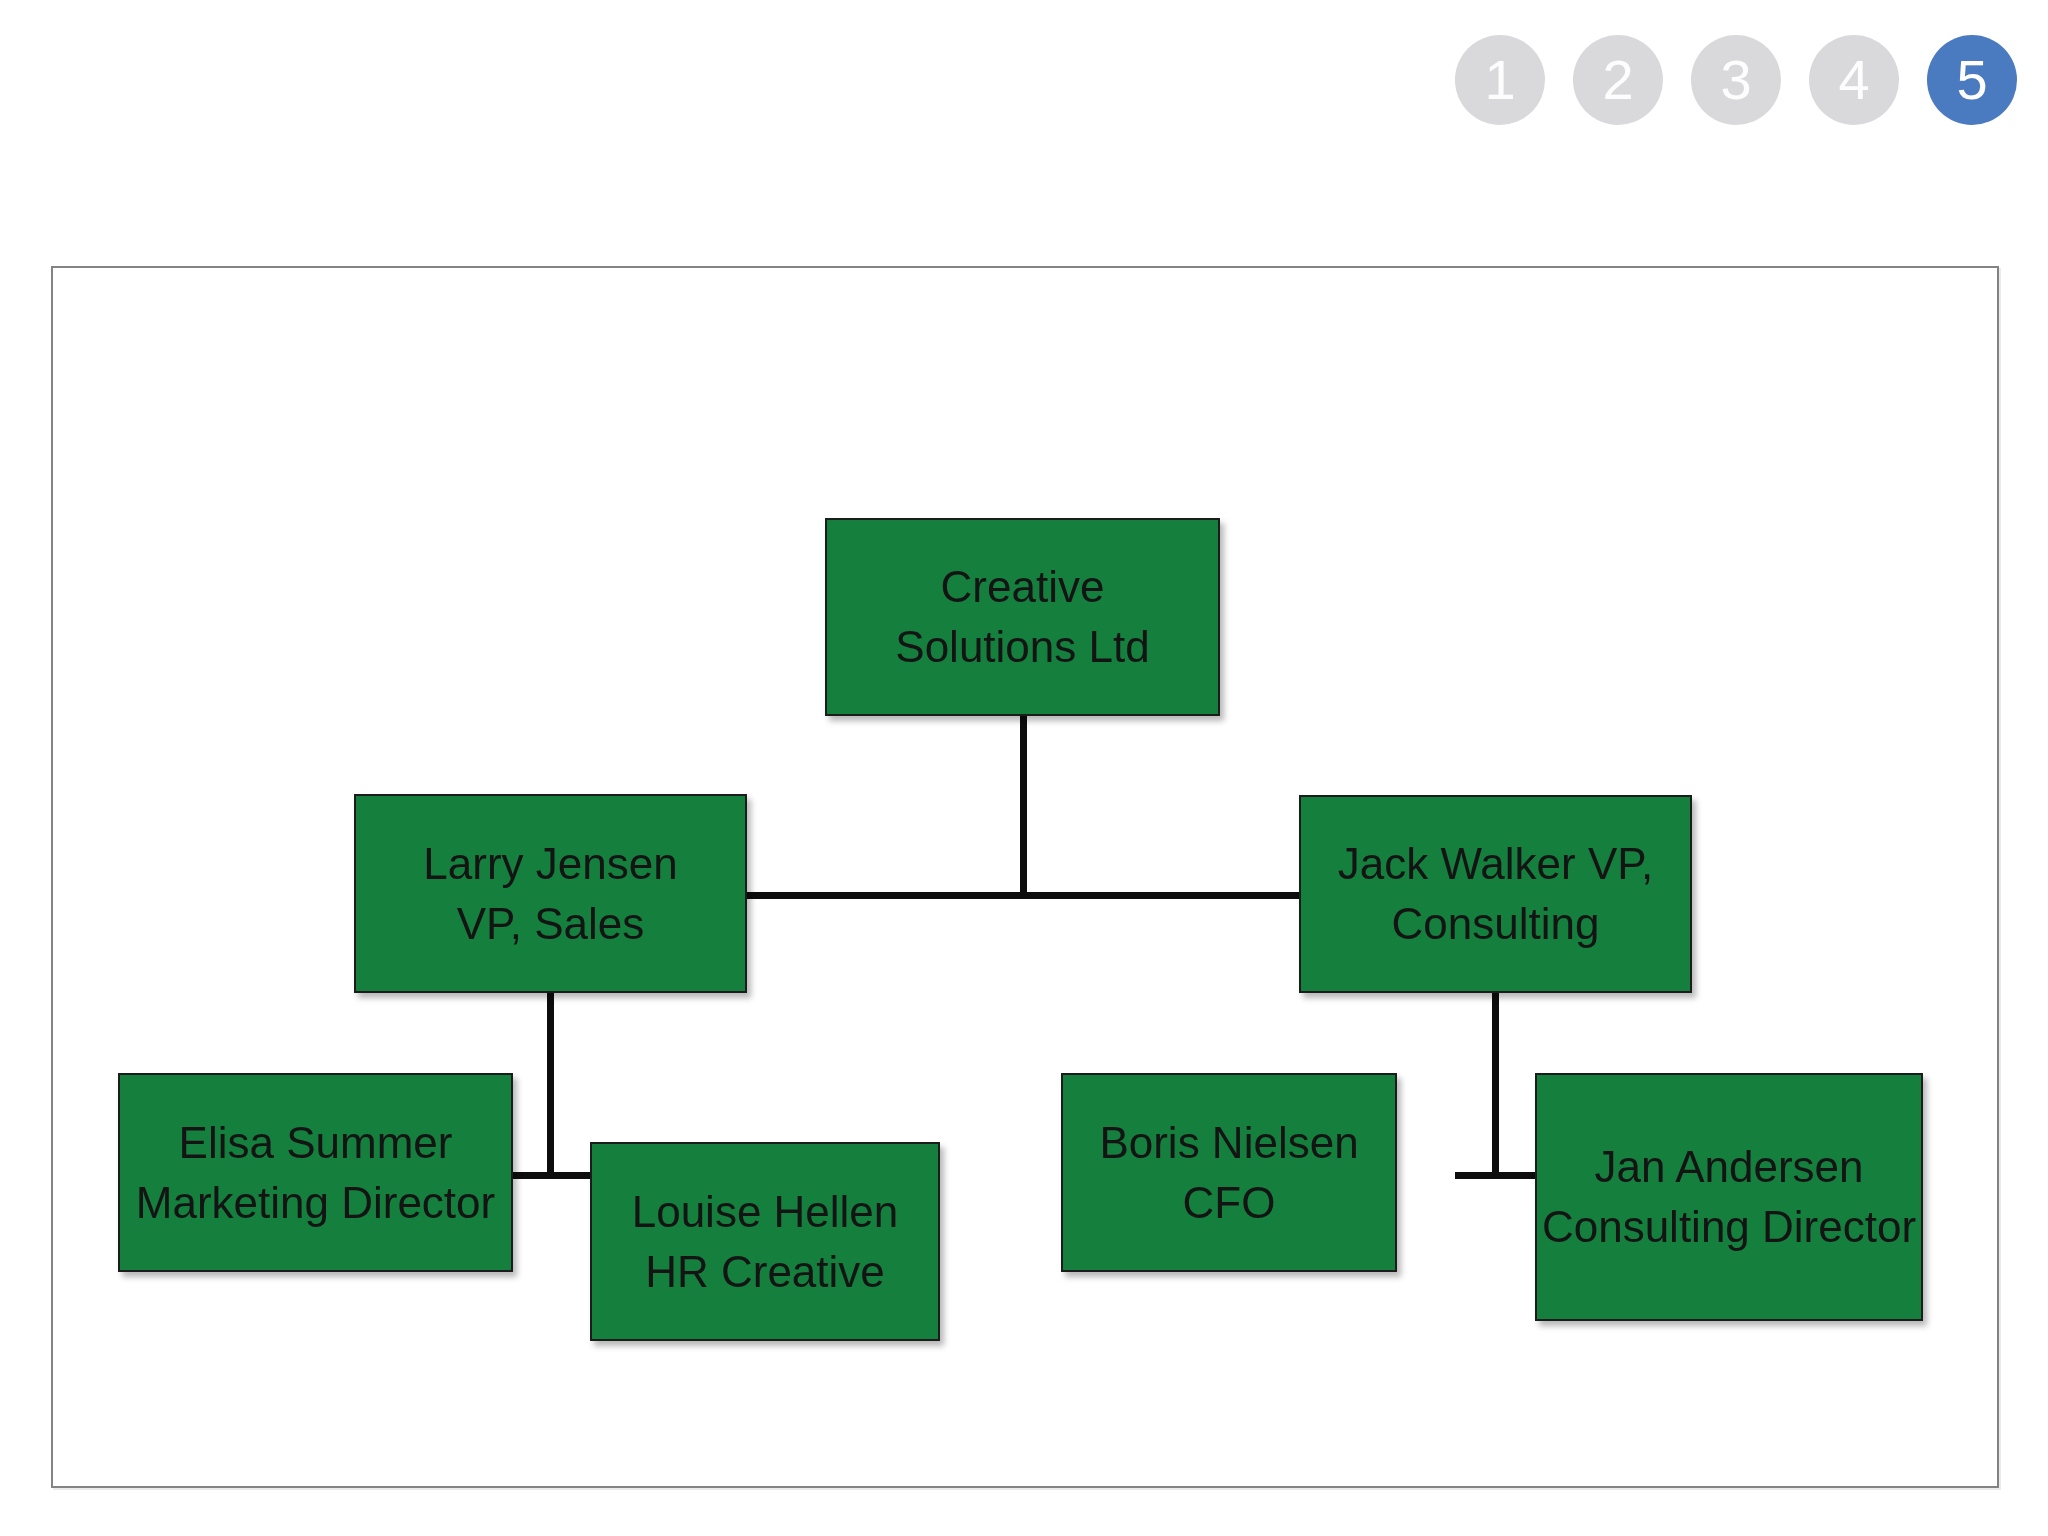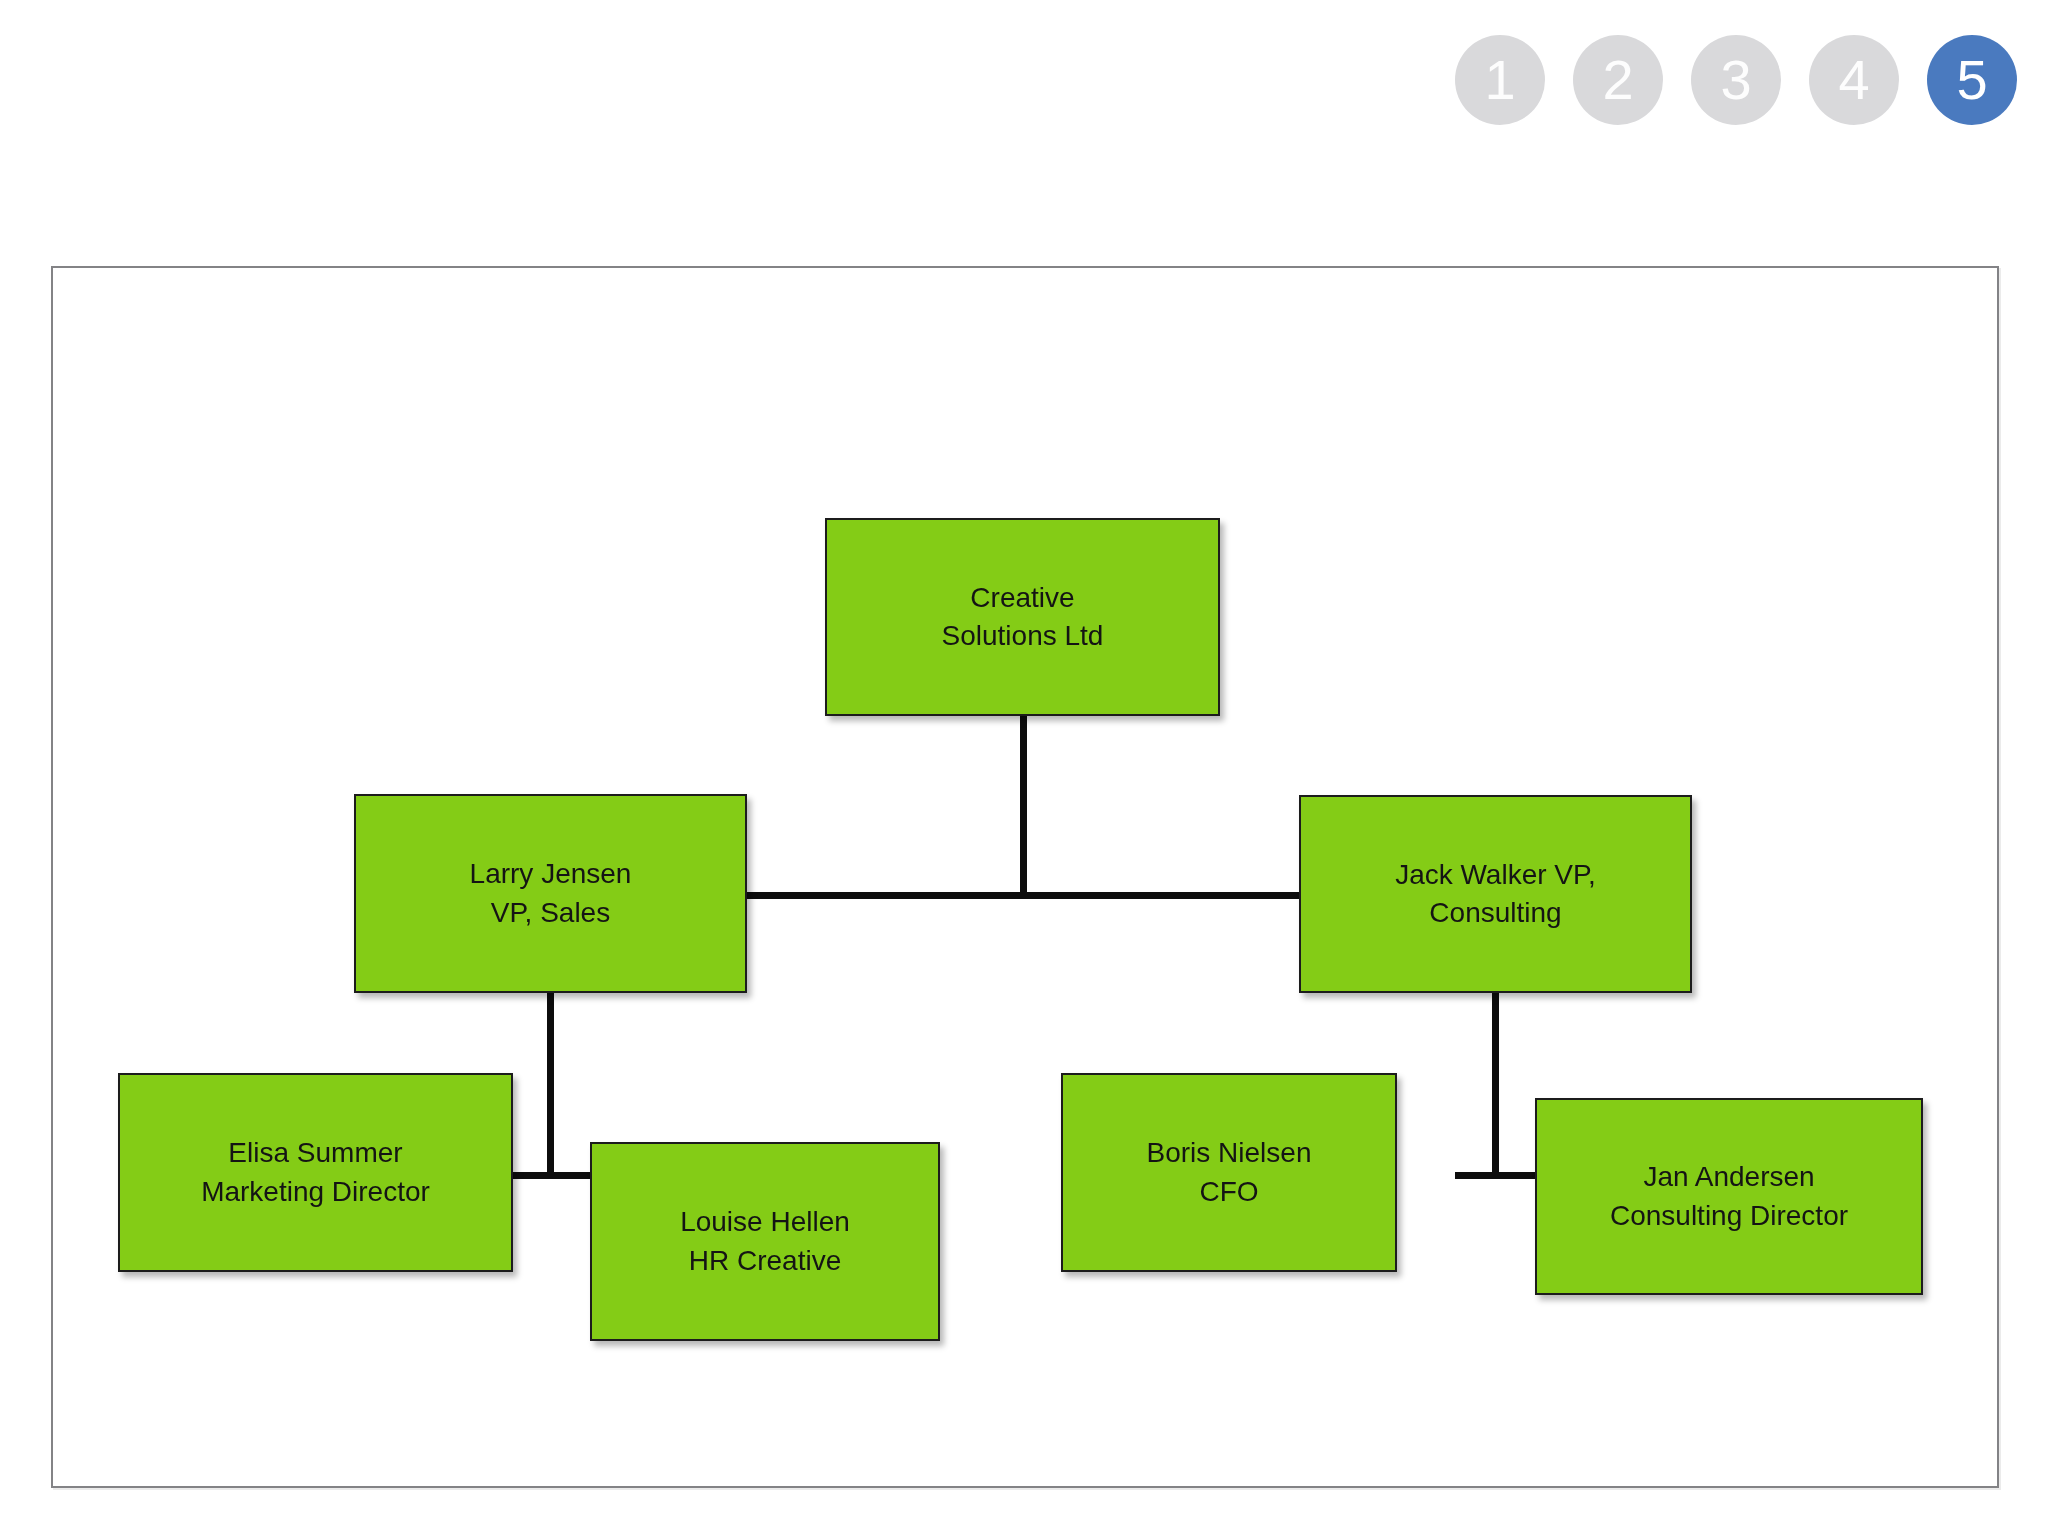--- a/index.html
+++ b/index.html
@@ -55,38 +55,38 @@
     left: 51px; top: 266px;
     width: 1944px; height: 1218px;
     background: #ffffff;
     border: 2px solid #838386;
     box-shadow: 2px 2px 0 rgba(0,0,0,0.08);
   }
 
   
   .org-node {
     position: absolute;
-    background: #84cc16;
+    background: #15803d;
     border: 2px solid #1c1c1c;
     box-shadow: 4px 5px 6px rgba(0,0,0,0.28);
     display: flex; flex-direction: column;
     align-items: center; justify-content: center;
     text-align: center;
-    font-size: 28px;
+    font-size: 44px;
     line-height: 1.36;
     color: #141414;
     box-sizing: border-box;
   }
   .node-root        { left: 825px;  top: 518px;  width: 395px; height: 198px; }
   .node-vp-sales    { left: 354px;  top: 794px;  width: 393px; height: 199px; }
   .node-vp-consult  { left: 1299px; top: 795px;  width: 393px; height: 198px; }
   .node-marketing   { left: 118px;  top: 1073px; width: 395px; height: 199px; }
   .node-hr          { left: 590px;  top: 1114px; width: 350px; height: 199px; margin-top: 28px; }
   .node-cfo         { left: 1061px; top: 1073px; width: 336px; height: 199px; }
-  .node-consult-dir { left: 1535px; top: 1073px; width: 388px; height: 197px; margin-top: 25px; }
+  .node-consult-dir { left: 1535px; top: 1073px; width: 388px; height: 248px; }
 
   
   .connector { position: absolute; background: #0d0d0d; }
   .conn-root-v     { left: 1020px; top: 716px;  width: 7px;   height: 183px; }
   .conn-root-h     { left: 747px;  top: 892px;  width: 552px; height: 7px;  }
   .conn-sales-v    { left: 547px;  top: 993px;  width: 7px;   height: 186px; }
   .conn-sales-h    { left: 513px;  top: 1172px; width: 77px;  height: 7px;  }
   .conn-consult-v  { left: 1492px; top: 993px;  width: 7px;   height: 186px; }
   .conn-consult-h  { left: 1455px; top: 1172px; width: 80px;  height: 7px;  }
 </style>

